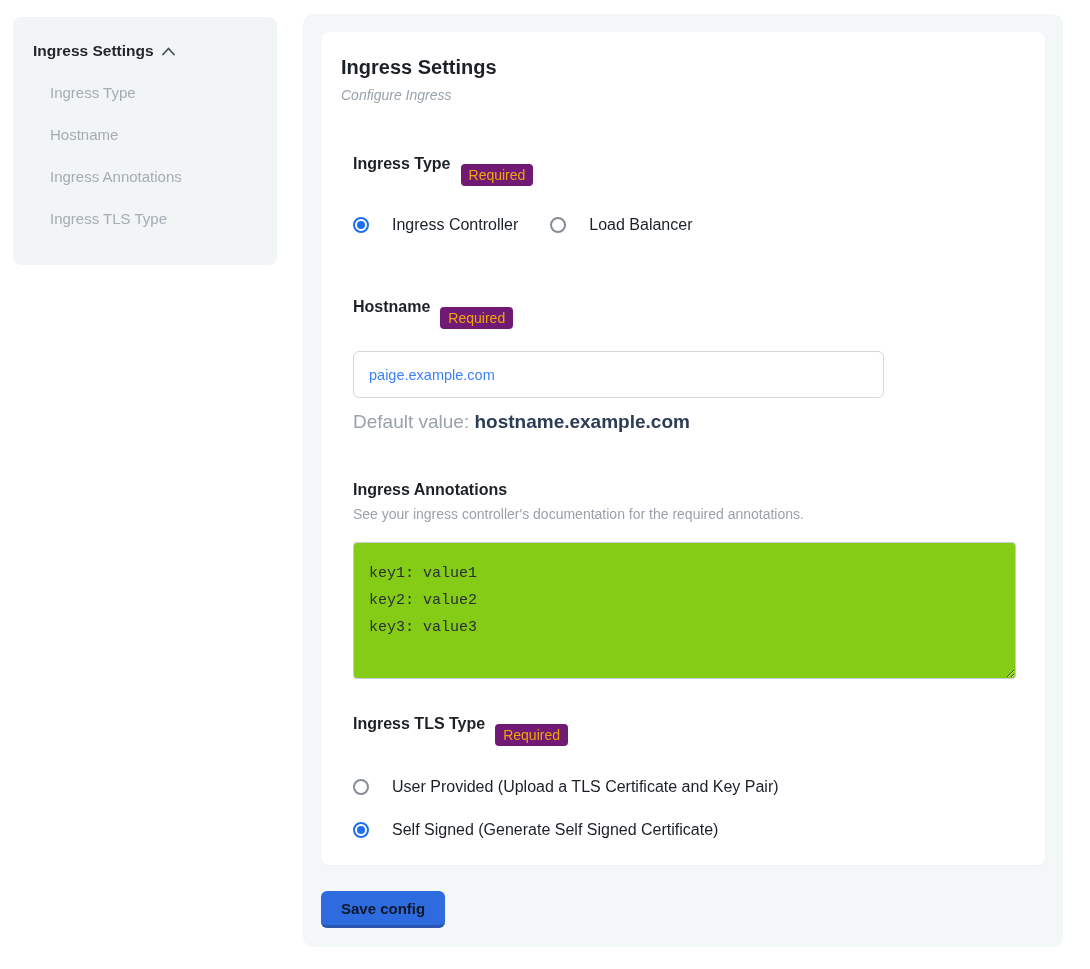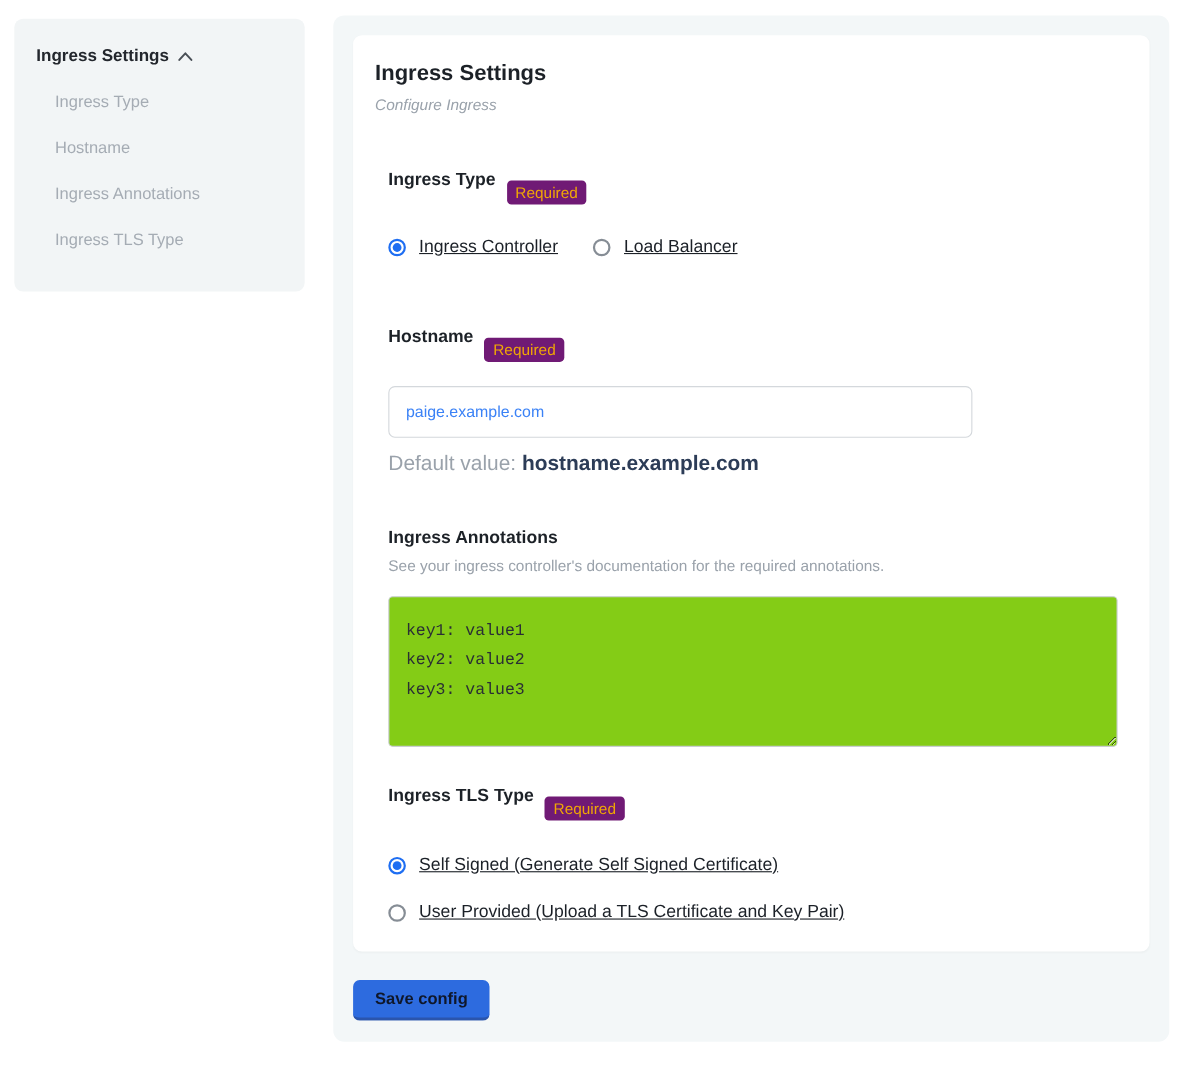--- a/index.html
+++ b/index.html
@@ -63,21 +63,21 @@
   .section-label { font-size: 16px; font-weight: 700; color: #1c2127; }
   .required-badge {
     background: #701a75; color: #f0a705;
     font-size: 14px; padding: 3px 8px;
     border-radius: 4px; line-height: 16px; margin-top: 23px;
   }
   .section-help { margin-top: 7px; font-size: 14px; color: #9aa2ab; }
 
   
   .radio-row { display: flex; align-items: center; margin-top: 30px; }
-  .radio-option { display: flex; align-items: center; gap: 12px; cursor: pointer; text-decoration: underline; }
+  .radio-option { display: flex; align-items: center; gap: 23px; cursor: pointer; }
   .radio-option + .radio-option { margin-left: 32px; }
   .radio {
     width: 16px; height: 16px; flex: 0 0 16px;
     border-radius: 50%;
     border: 2px solid #868d95;
     background: #fff;
     position: relative;
   }
   .radio.selected { border-color: #1e6ef2; }
   .radio.selected::after {
@@ -202,26 +202,26 @@
 key3: value3</textarea>
     </section>
 
     <section class="section section-tls">
       <div class="section-head">
         <span class="section-label">Ingress TLS Type</span>
         <span class="required-badge">Required</span>
       </div>
       <div class="radio-stack">
         <label class="radio-option">
+          <span class="radio"></span>
+          <span class="radio-label">User Provided (Upload a TLS Certificate and Key Pair)</span>
+        </label>
+        <label class="radio-option">
           <span class="radio selected"></span>
           <span class="radio-label">Self Signed (Generate Self Signed Certificate)</span>
-        </label>
-        <label class="radio-option">
-          <span class="radio"></span>
-          <span class="radio-label">User Provided (Upload a TLS Certificate and Key Pair)</span>
         </label>
       </div>
     </section>
   </div>
 
   <div class="save-row">
     <button class="save-button">Save config</button>
   </div>
 </main>
 

